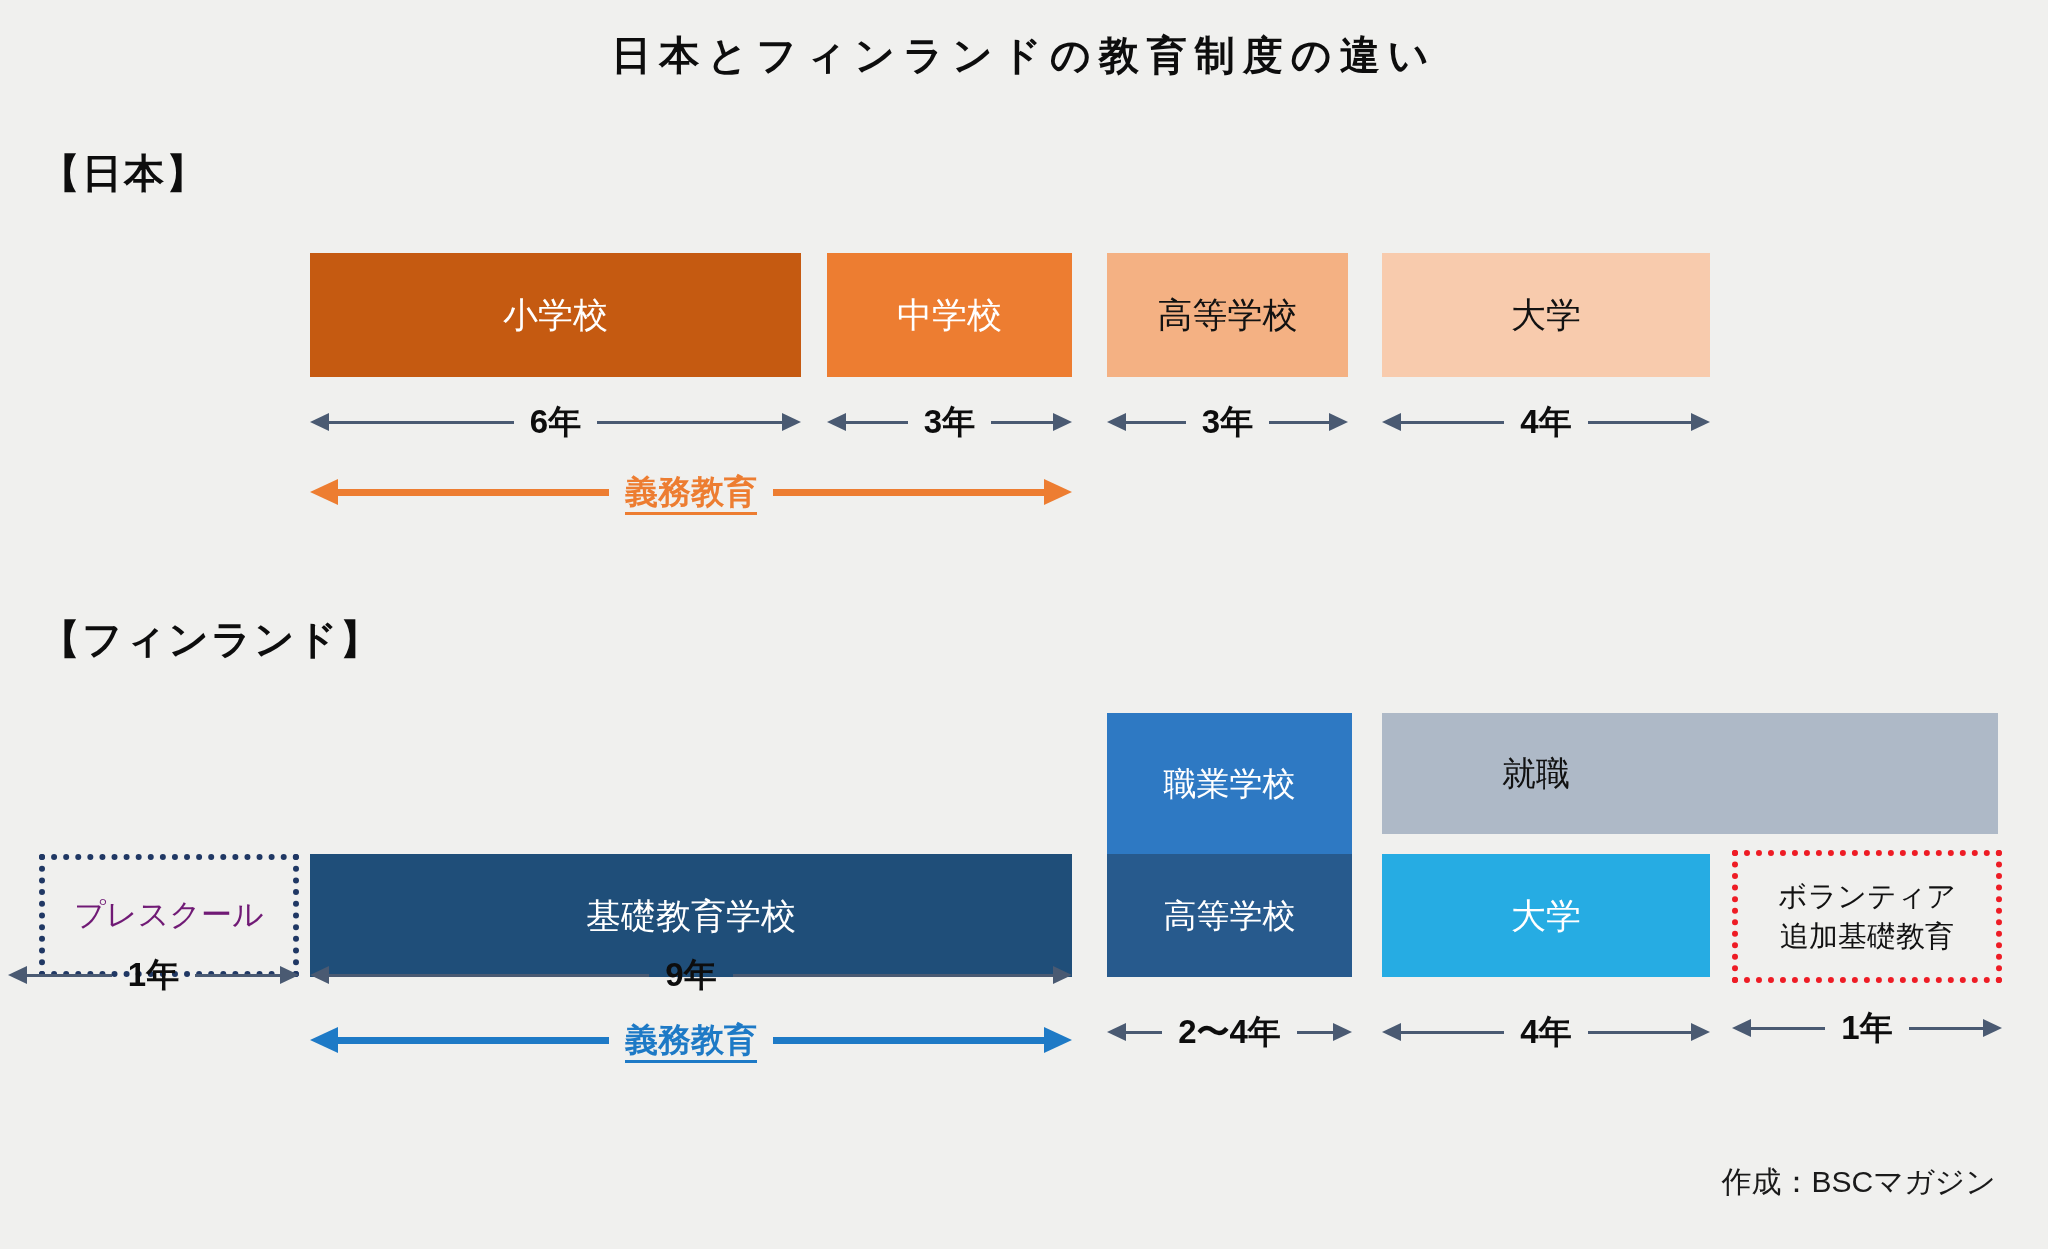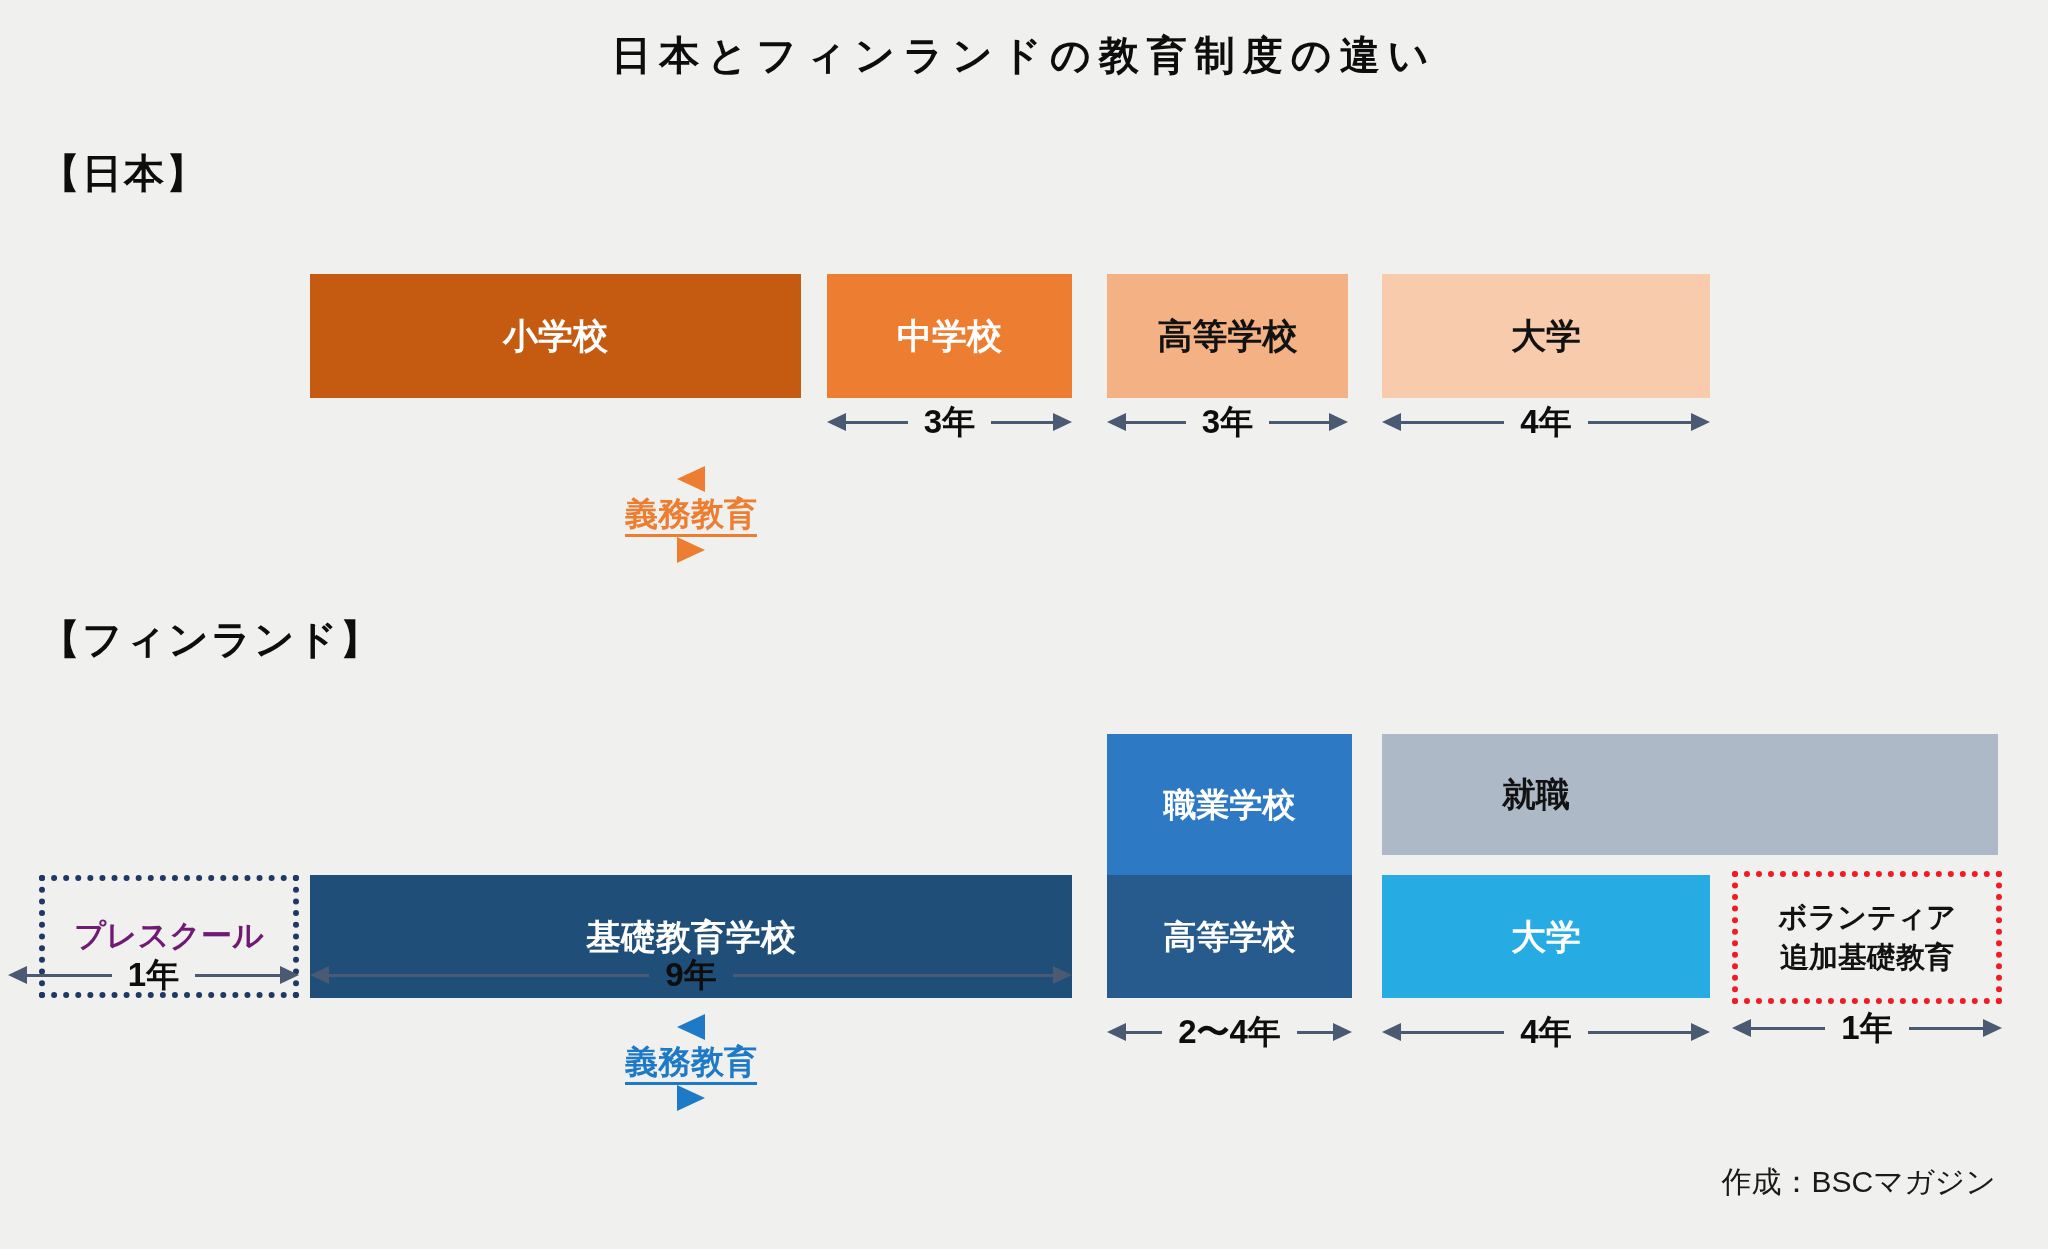--- a/index.html
+++ b/index.html
@@ -10,36 +10,36 @@
   }
   .title{
     position:absolute;left:0;top:28px;width:100%;text-align:center;
     font-size:40px;font-weight:bold;letter-spacing:8px;color:#0d0d0d;
   }
   .section-heading{
     position:absolute;font-size:40px;font-weight:bold;color:#0d0d0d;letter-spacing:2px;
   }
   .stage-box{
     position:absolute;display:flex;align-items:center;justify-content:center;
-    font-size:35px;font-weight:bold;color:#fff;text-align:center;line-height:1.25;margin-top:21px;
+    font-size:35px;font-weight:normal;color:#fff;text-align:center;line-height:1.25;
   }
   .stage-box.dark-text{color:#121212;}
   .stage-box.outline{background:transparent;border:6px dotted #203864;color:#701a75;}
   .stage-box.outline-red{background:transparent;border:6px dotted #EE1C25;color:#121212;font-size:29px;}
   .stage-box.left-text{justify-content:flex-start;}
   
   .arrow{position:absolute;display:flex;align-items:center;height:44px;}
   .arrow .ln{flex:1;height:3px;background:#4A5A72;}
   .arrow .ah{width:0;height:0;flex:0 0 auto;}
   .arrow .ah.l{border-top:9px solid transparent;border-bottom:9px solid transparent;border-right:19px solid #4A5A72;}
   .arrow .ah.r{border-top:9px solid transparent;border-bottom:9px solid transparent;border-left:19px solid #4A5A72;}
   .arrow .alabel{
     margin:0 16px;font-size:33px;font-weight:bold;color:#0d0d0d;white-space:nowrap;
   }
-  .arrow.compulsory{height:52px;flex-direction:column;}
+  .arrow.compulsory{height:52px;}
   .arrow.compulsory .ln{height:7px;}
   .arrow.compulsory .ah.l{border-top:13px solid transparent;border-bottom:13px solid transparent;border-right:28px solid #ED7D31;}
   .arrow.compulsory .ah.r{border-top:13px solid transparent;border-bottom:13px solid transparent;border-left:28px solid #ED7D31;}
   .arrow.compulsory .alabel{
     text-decoration:underline;text-decoration-thickness:3px;text-underline-offset:9px;
   }
   .credit{position:absolute;right:52px;top:1162px;font-size:30px;color:#1a1a1a;}
   .two-line span{display:block;}
 </style>
 </head>
@@ -57,20 +57,27 @@
   <div class="stage-box" style="left: 827px; top: 253px; width: 245px; height: 124px; background-color: rgb(237, 125, 49); align-items: center;">
     <span>中学校</span>
   </div>
   <div class="stage-box dark-text" style="left: 1107px; top: 253px; width: 241px; height: 124px; background-color: rgb(244, 177, 131);">
     <span>高等学校</span>
   </div>
   <div class="stage-box dark-text" style="left: 1382px; top: 253px; width: 328px; height: 124px; background-color: rgb(248, 203, 173);">
     <span>大学</span>
   </div>
 
+  <div class="arrow" style="left:310px;top:400px;width:491px;">
+    <span class="ah l"></span>
+    <span class="ln"></span>
+    <span class="alabel">6年</span>
+    <span class="ln"></span>
+    <span class="ah r"></span>
+  </div>
   <div class="arrow" style="left:827px;top:400px;width:245px;">
     <span class="ah l"></span>
     <span class="ln"></span>
     <span class="alabel">3年</span>
     <span class="ln"></span>
     <span class="ah r"></span>
   </div>
   <div class="arrow" style="left:1107px;top:400px;width:241px;">
     <span class="ah l"></span>
     <span class="ln"></span>

